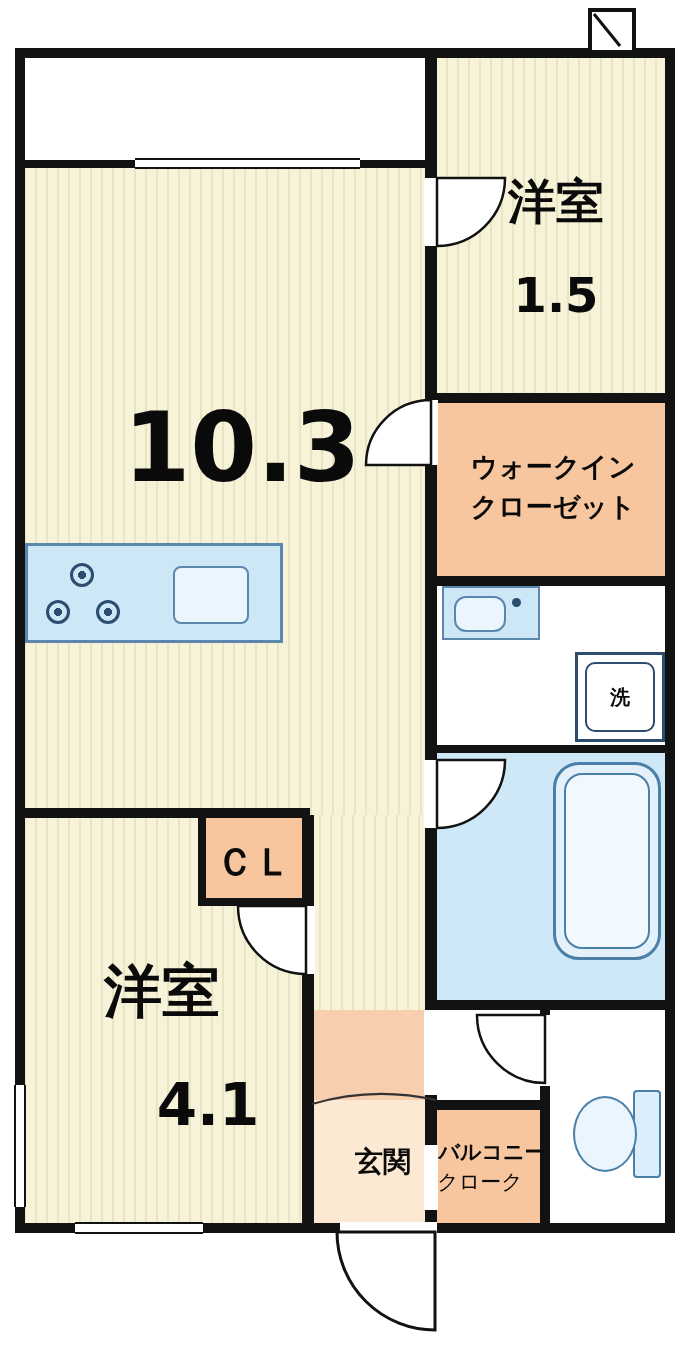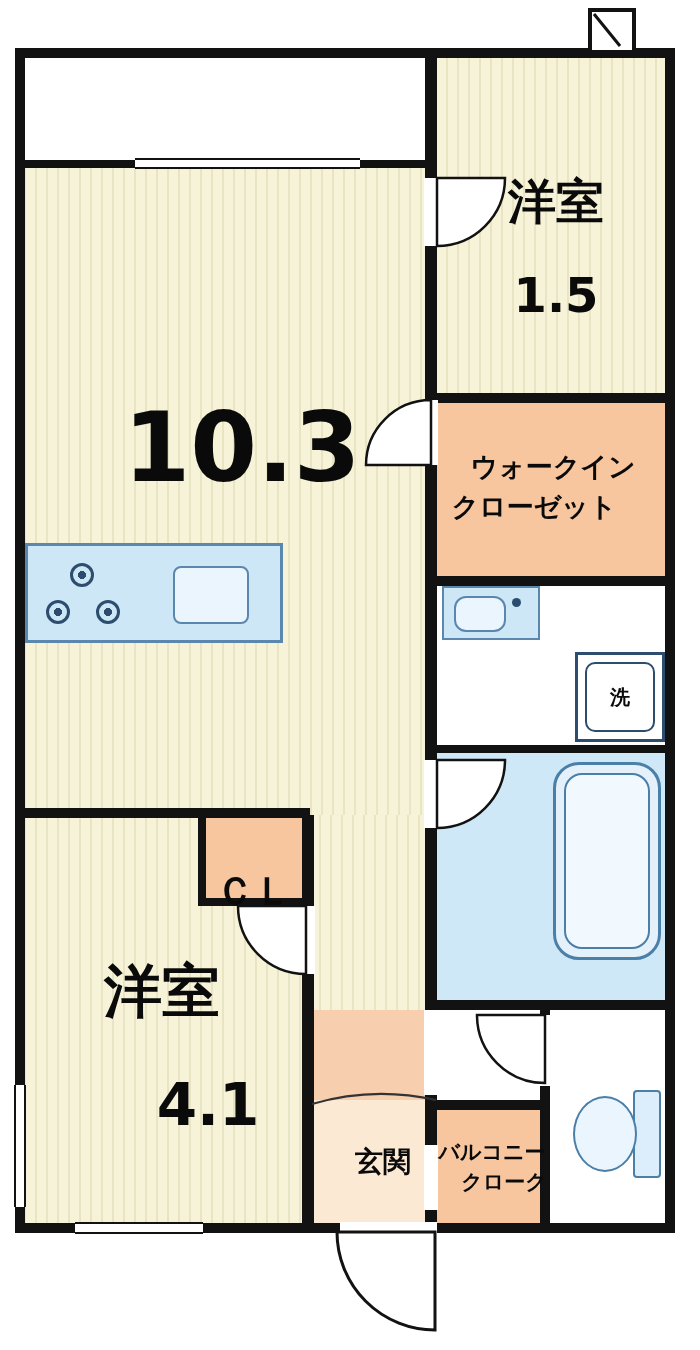--- a/index.html
+++ b/index.html
@@ -120,25 +120,25 @@
     <path d="M 594 14 L 620 46" fill="none" stroke="#121212" stroke-width="3"></path>
   </svg>
 
 
   <div class="label" style="left:556px;top:202px;font-size:48px;">洋室</div>
   <div class="label" style="left:556px;top:295px;font-size:48px;">1.5</div>
 
   <div class="label" style="left:242px;top:448px;font-size:96px;text-align:right;">10.3</div>
 
   <div class="label" style="left:553px;top:467px;font-size:27px;font-weight:600;">ウォークイン</div>
-  <div class="label" style="left:534px;top:507px;font-size:27px;font-weight:600;">クローゼット</div>
+  <div class="label" style="left:553px;top:507px;font-size:27px;font-weight:600;">クローゼット</div>
 
-  <div class="label" style="left:254px;top:862px;font-size:38px;margin-top:29px;">ＣＬ</div>
+  <div class="label" style="left:254px;top:862px;font-size:38px;">ＣＬ</div>
 
   <div class="label" style="left:162px;top:992px;font-size:58px;">洋室</div>
   <div class="label" style="left:165px;top:1105px;font-size:58px;margin-left:43px;">4.1</div>
 
   <div class="label" style="left:383px;top:1162px;font-size:28px;font-weight:600;">玄関</div>
 
   <div class="label" style="left:492px;top:1152px;font-size:21px;font-weight:600;">バルコニー</div>
-  <div class="label" style="left:504px;top:1182px;font-size:21px;font-weight:700;">クローク</div>
+  <div class="label" style="left:480px;top:1182px;font-size:21px;font-weight:400;">クローク</div>
 
 </div>
 
 </body></html>

